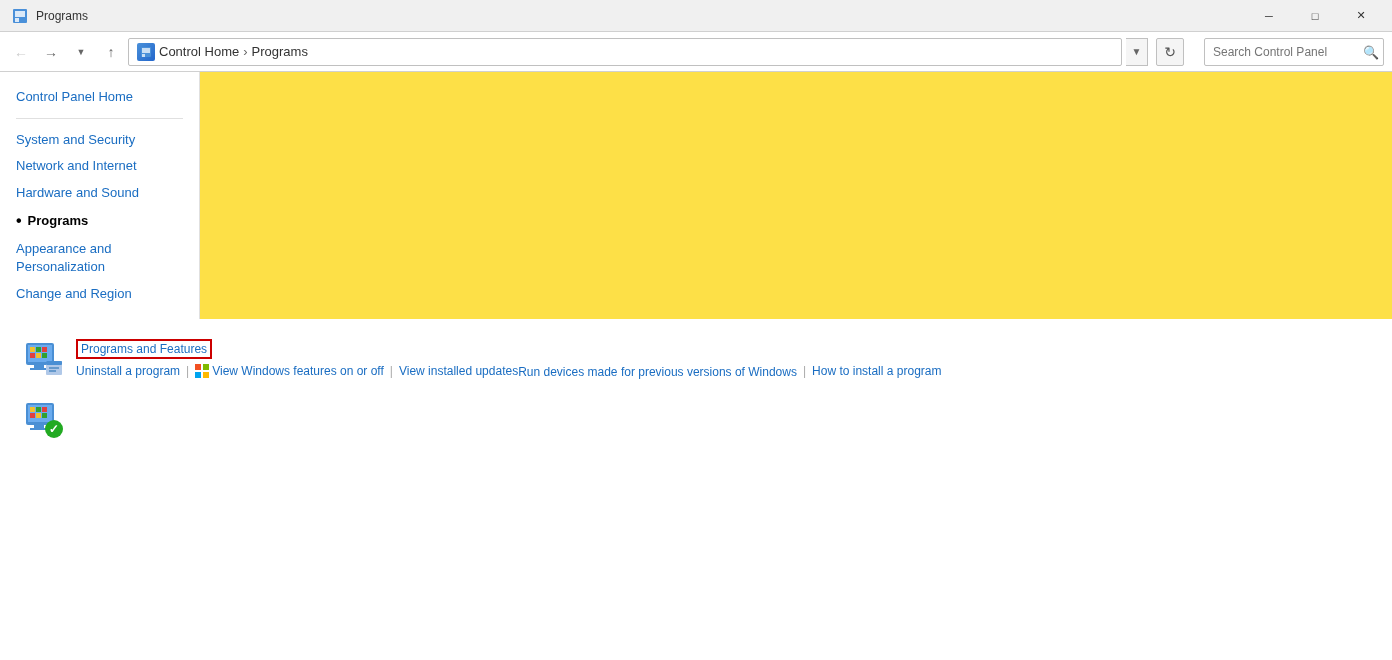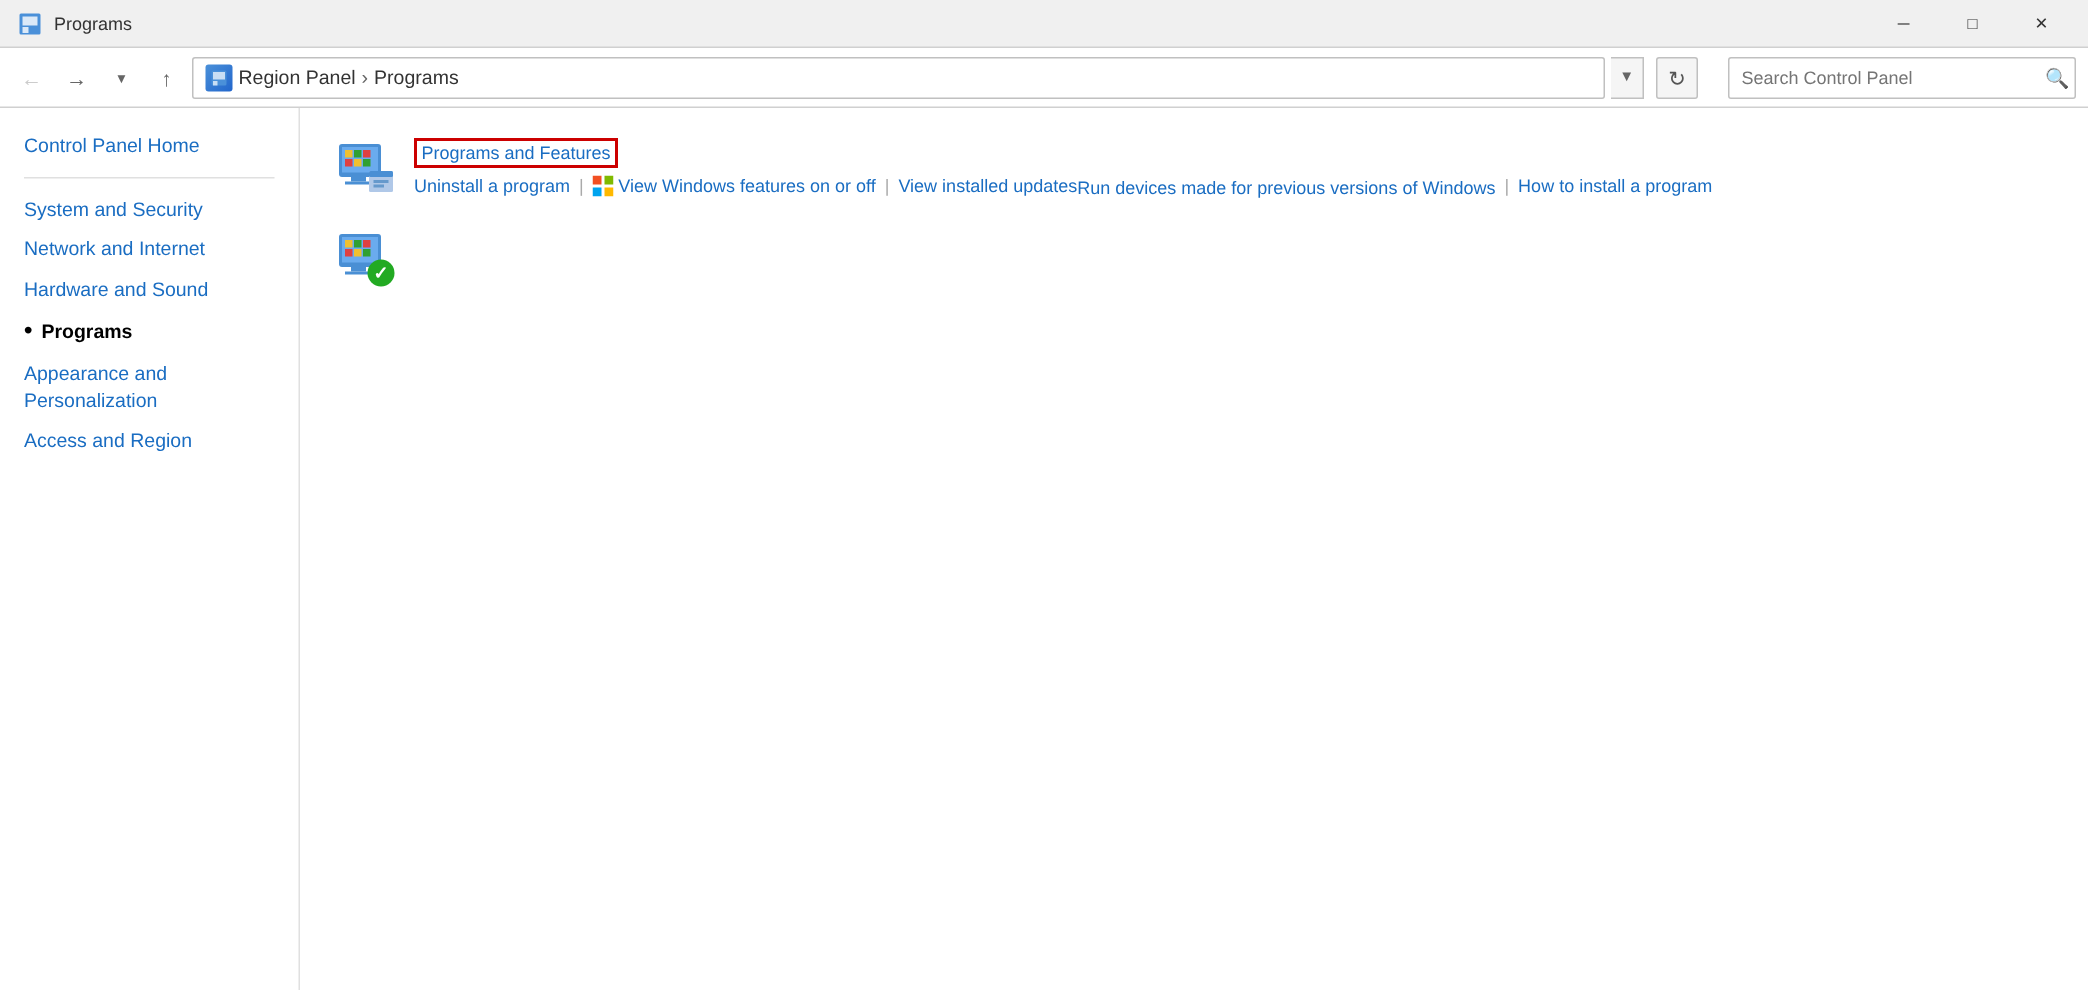--- a/index.html
+++ b/index.html
@@ -129,21 +129,21 @@
       justify-content: center;
       border: 1px solid #c0c0c0;
       margin-left: 4px;
       cursor: pointer;
       background: #f5f5f5;
       border-radius: 2px;
       color: #555;
       font-size: 14px;
     }
     .search-box {
-      width: 232px;
+      width: 180px;
       height: 28px;
       border: 1px solid #c0c0c0;
       border-radius: 2px;
       padding: 0 28px 0 8px;
       font-size: 12px;
       color: #be185d;
       background: white;
       margin-left: 8px;
       outline: none;
     }
@@ -160,21 +160,22 @@
       border: none;
       cursor: pointer;
       color: #888;
       font-size: 13px;
     }
 
     
     .main-layout {
       display: flex;
       height: calc(660px - 32px - 40px);
-      background: #a21caf;
+      background: #fde047;
+      flex-direction: column;
     }
 
     
     .sidebar {
       width: 200px;
       background: white;
       border-right: 1px solid #e0e0e0;
       padding: 12px 0;
       flex-shrink: 0;
     }
@@ -295,21 +296,21 @@
   <button class="nav-btn" title="Up">↑</button>
 
   <div class="address-field">
     <div class="breadcrumb-icon">
       <svg viewBox="0 0 12 12">
         <rect x="1" y="1" width="10" height="10" rx="1" fill="#4a90d9"></rect>
         <rect x="2" y="2" width="8" height="5" fill="white" opacity="0.7"></rect>
         <rect x="2" y="8" width="3" height="3" fill="white" opacity="0.7"></rect>
       </svg>
     </div>
-    <span class="breadcrumb-part">Region Panel</span>
+    <span class="breadcrumb-part">Control Home</span>
     <span class="breadcrumb-sep"> ›</span>
     <span class="breadcrumb-part">Programs</span>
   </div>
   <div class="address-dropdown">▼</div>
 
   <div class="refresh-btn">↻</div>
 
   <div class="search-box-wrap">
     <input type="text" class="search-box" placeholder="Search Control Panel" style="">
     <button class="search-icon-btn">🔍</button>
@@ -332,21 +333,21 @@
     <a class="sidebar-item">
       <span>Hardware and Sound</span>
     </a>
     <a class="sidebar-item active">
       <span>Programs</span>
     </a>
     <a class="sidebar-item">
       <span>Appearance and Personalization</span>
     </a>
     <a class="sidebar-item">
-      <span>Access and Region</span>
+      <span>Change and Region</span>
     </a>
   </div>
 
   <div class="content">
 
     <div class="category-item">
       <div class="category-icon">
 
         <svg width="40" height="40" viewBox="0 0 40 40">
 

